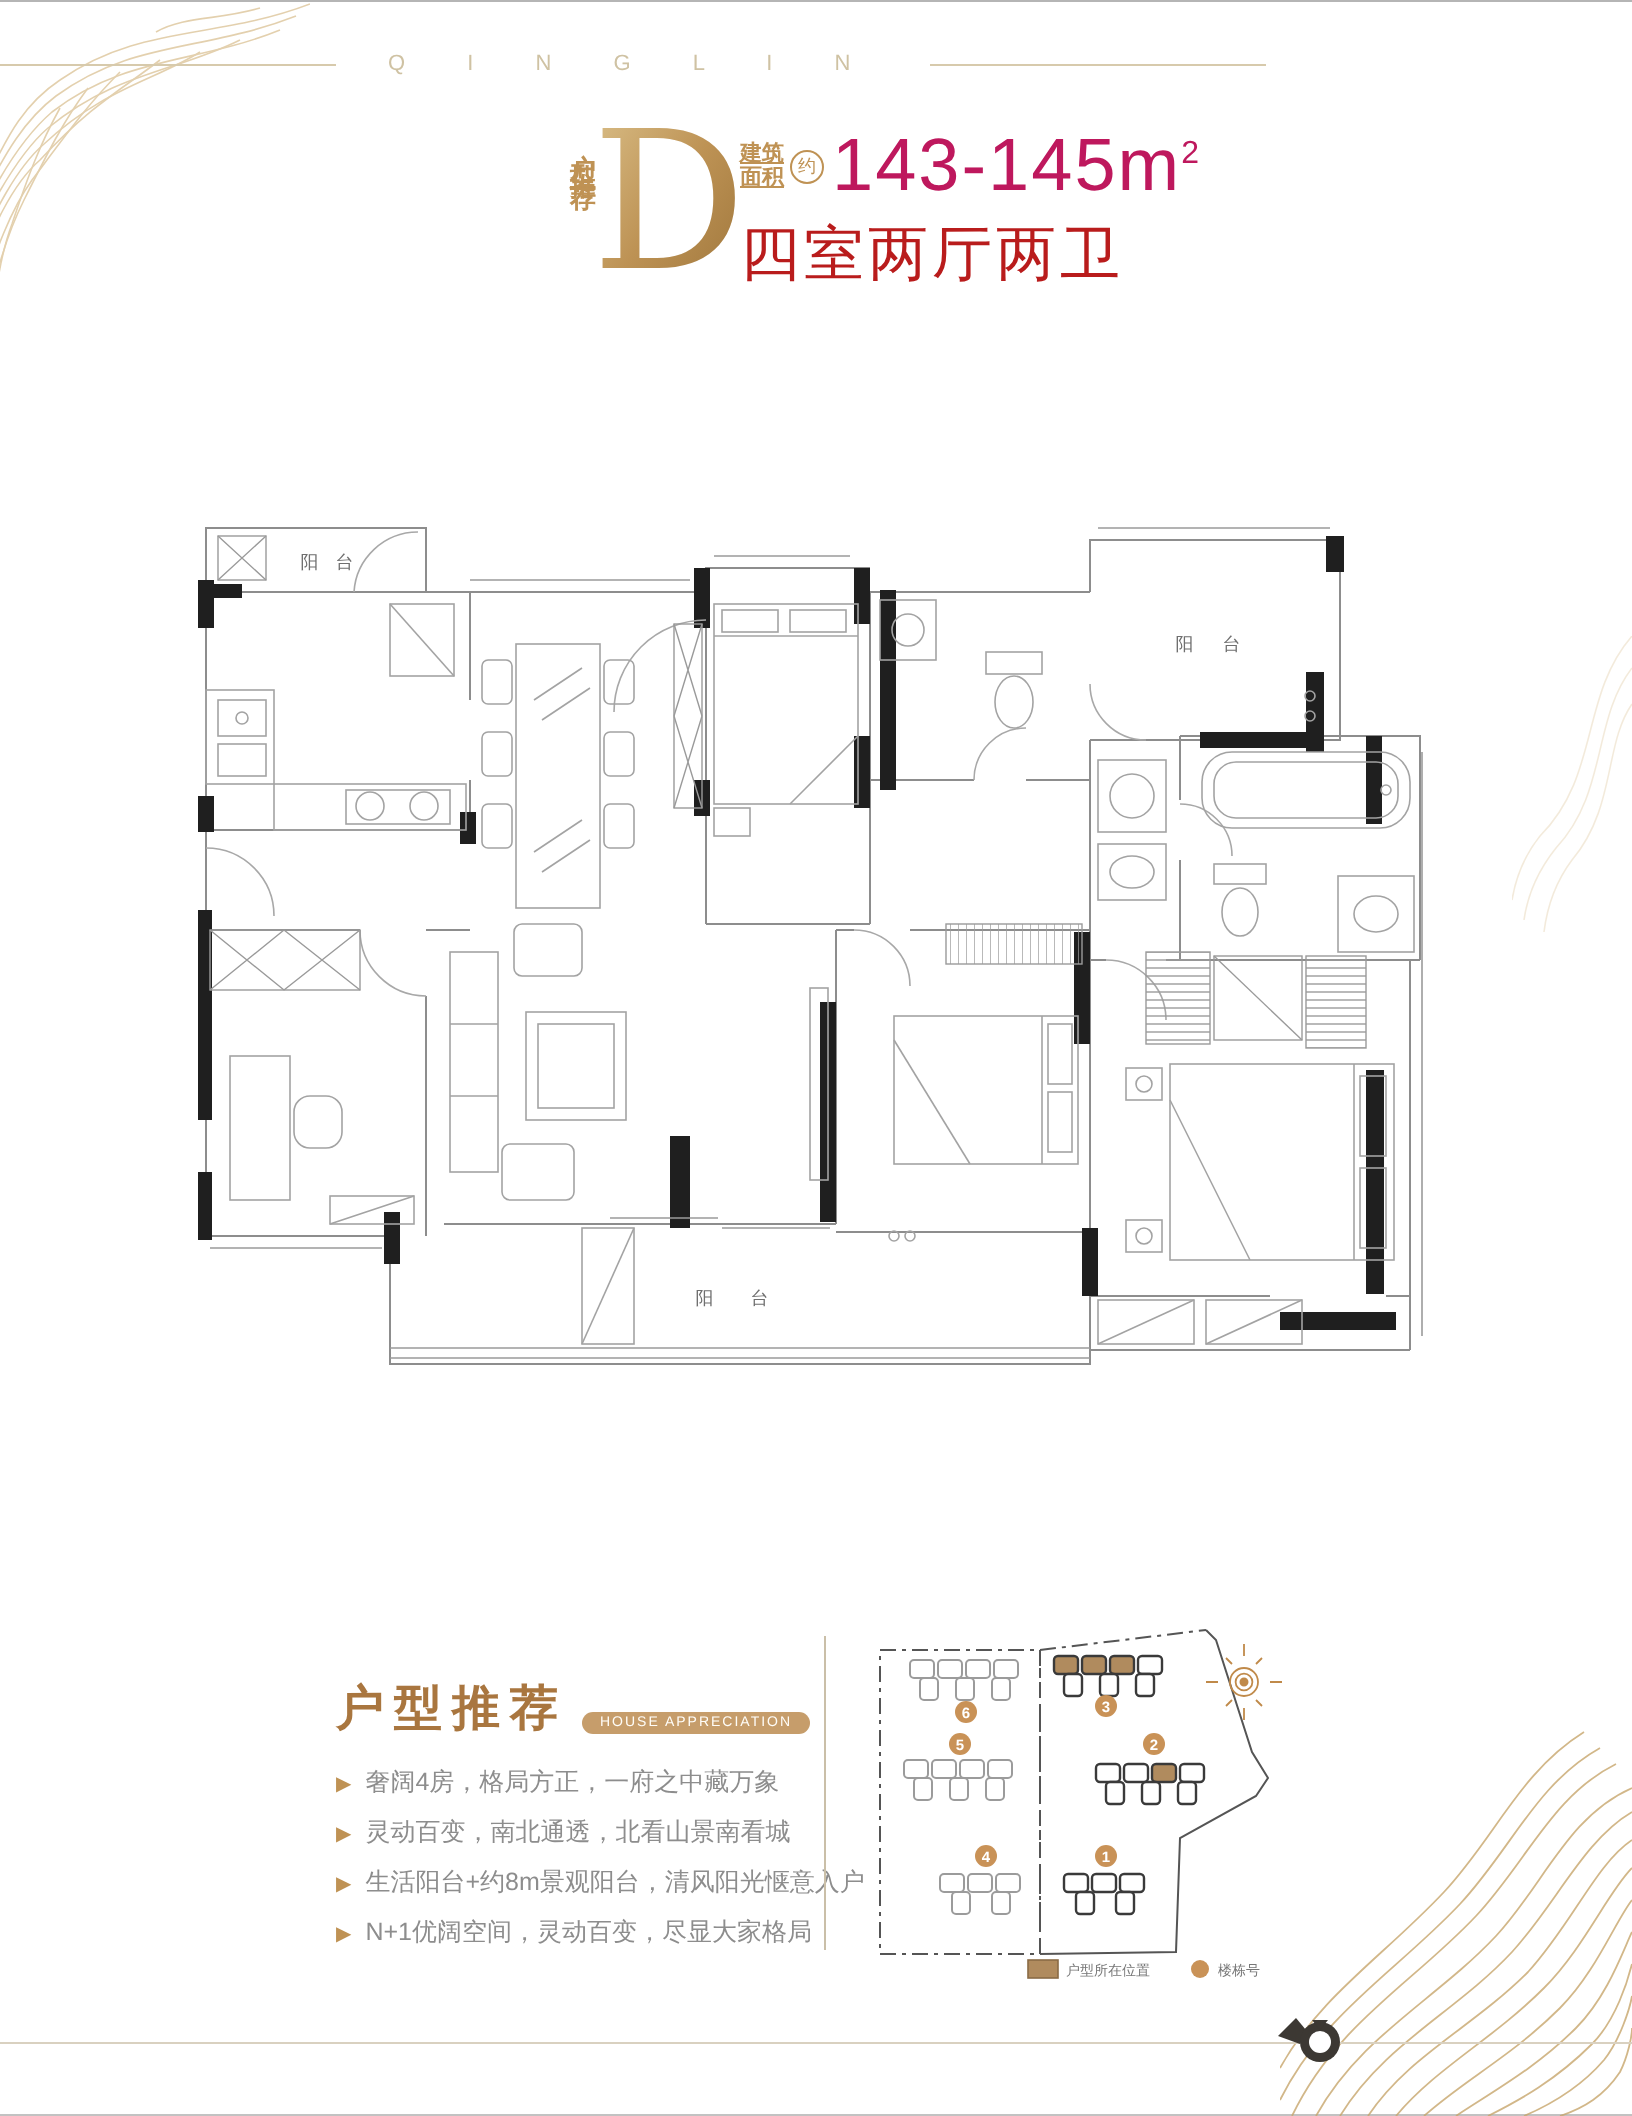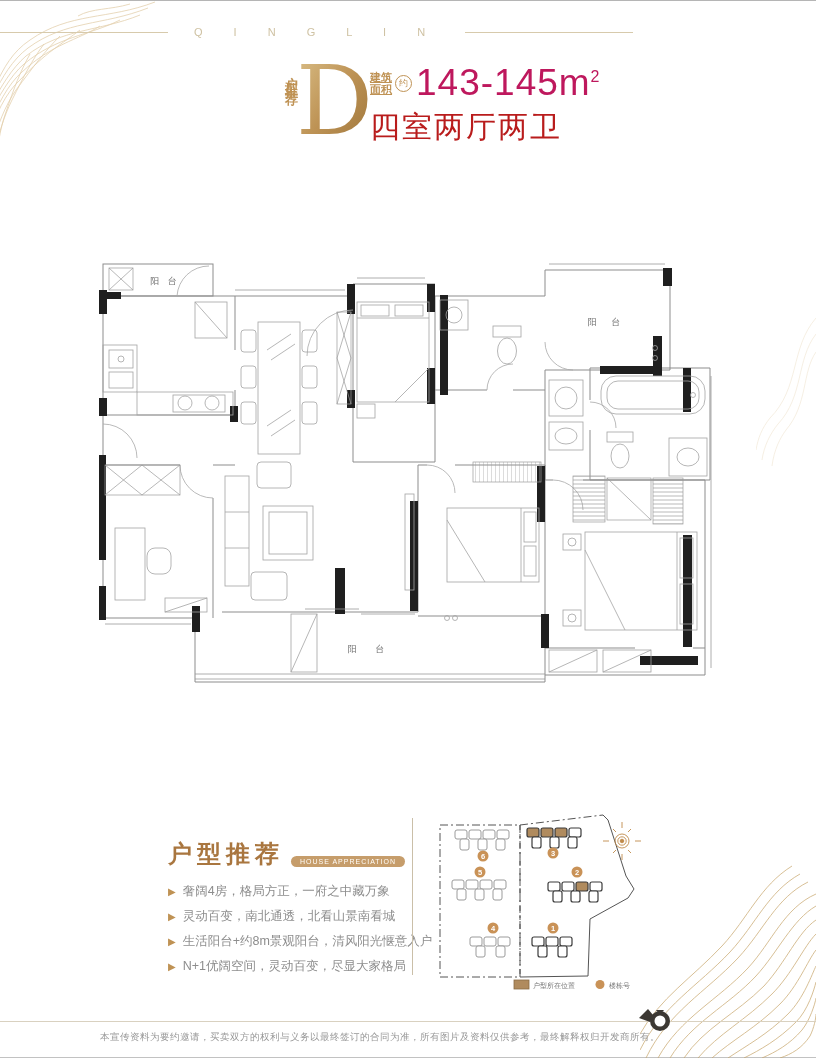--- a/index.html
+++ b/index.html
@@ -403,21 +403,20 @@
 
     <g font-size="7" fill="#777777">
       <rect x="84" y="168" width="15" height="9" fill="#b08b5e" stroke="#8a6b45" stroke-width="0.8"></rect>
       <text x="103" y="175.5">户型所在位置</text>
       <circle cx="170" cy="172.5" r="4.5" fill="#c99257" stroke="none"></circle>
       <text x="179" y="175.5">楼栋号</text>
     </g>
   </svg>
 
   <div class="abs footrule"></div>
-  <div class="abs disclaimer">本宣传资料为要约邀请，买卖双方的权利与义务以最终签订的合同为准，所有图片及资料仅供参考，最终解释权归开发商所有。</div>
 
   <div class="abs brandlogo">
     <svg width="38" height="32" viewBox="0 0 38 32">
       <path d="M3,14 L12,5 L17,11 L14,18 Z" fill="#3c3833"></path>
       <circle cx="24" cy="17" r="10" fill="#3c3833"></circle>
       <circle cx="24" cy="17" r="5.5" fill="#ffffff"></circle>
       <path d="M20,6 L28,6 L24,11 Z" fill="#3c3833"></path>
     </svg>
   </div>
 

